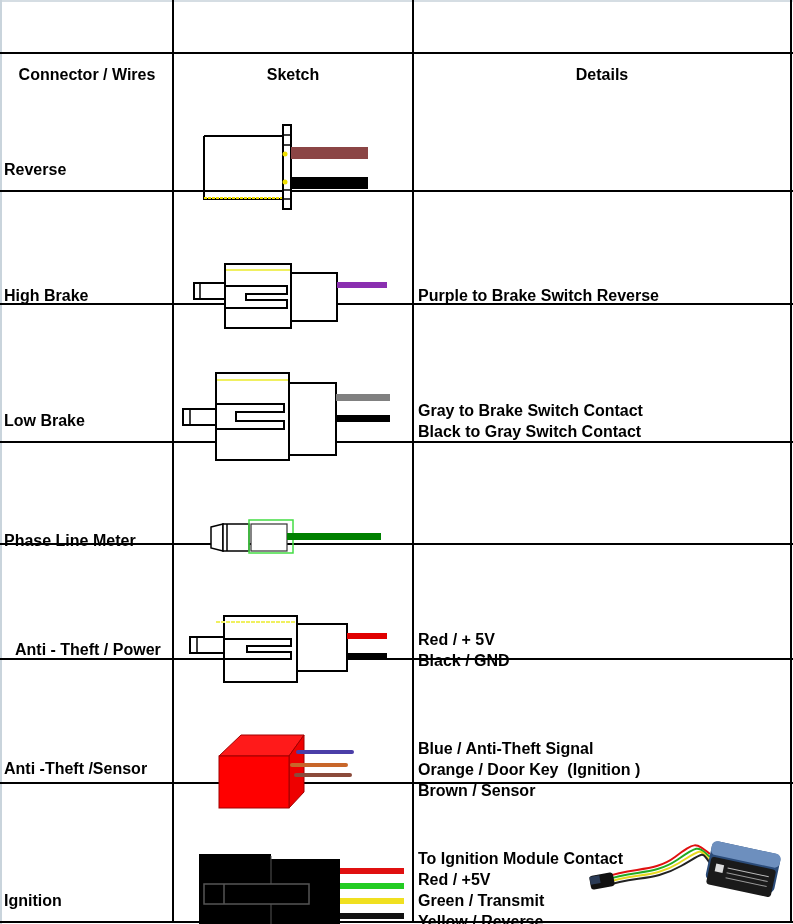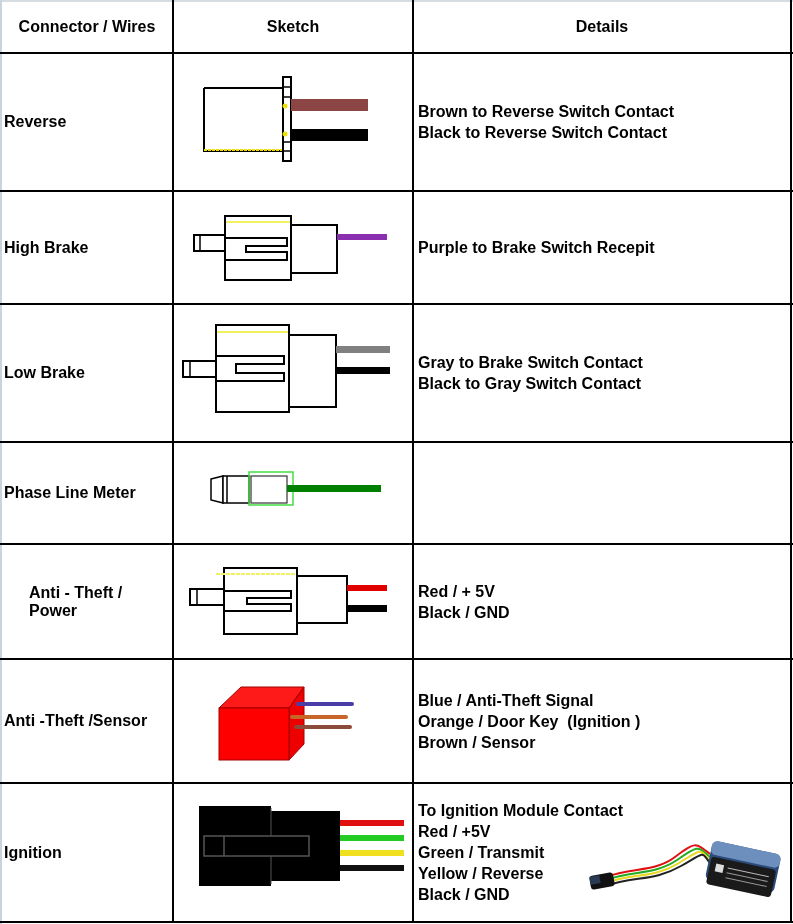--- a/index.html
+++ b/index.html
@@ -3,24 +3,24 @@
   <meta charset="utf-8">
   <style>
     html, body { margin: 0; padding: 0; background: #ffffff; }
     body { width: 793px; height: 924px; position: relative; overflow: hidden;
            font-family: "Liberation Sans", sans-serif; color: #000; }
     .frame { position: absolute; left: 0; top: 0; width: 793px; height: 924px; }
     .edge-top { position:absolute; left:0; top:0; width:793px; height:2px; background:#d5dde3; }
     .edge-left { position:absolute; left:0; top:0; width:2px; height:924px; background:#c9d4dc; }
     .hline { position:absolute; left:0; height:2px; background:#000; width:793px; }
     .vline { position:absolute; top:0; width:2px; background:#000; }
-    .cell { position:absolute; display:flex; align-items:center; box-sizing:border-box; }
+    .cell { position:absolute; display:flex; align-items:center; box-sizing:border-box;margin-top:48px; }
     .hdr { justify-content:center; font-weight:bold; font-size:16px; }
     .name { font-weight:bold; font-size:16px; padding-left:4px; }
-    .name.indent { padding-left:29px; }
+    .name.indent { padding-left:15px; }
     .details { font-weight:bold; font-size:16px; padding-left:4px; line-height:21px; flex-direction:column; align-items:flex-start; justify-content:center; }
     .sketch svg { position:absolute; left:0; top:0; }
   </style>
 </head>
 <body>
 
 <div class="frame">
   <div class="edge-top"></div>
   <div class="edge-left"></div>
 
@@ -50,39 +50,35 @@
       <line x1="109" y1="33" x2="117" y2="33" stroke="#000" stroke-width="1.5"></line>
       <line x1="109" y1="43" x2="117" y2="43" stroke="#000" stroke-width="1.5"></line>
       <line x1="109" y1="88" x2="117" y2="88" stroke="#000" stroke-width="1.5"></line>
       <line x1="109" y1="97" x2="117" y2="97" stroke="#000" stroke-width="1.5"></line>
       <circle cx="111" cy="52" r="2.5" fill="#f0e000"></circle>
       <circle cx="111" cy="80" r="2.5" fill="#f0e000"></circle>
       <rect x="117" y="45" width="77" height="12" fill="#8b4545"></rect>
       <rect x="117" y="75" width="77" height="12" fill="#000"></rect>
     </svg>
   </div>
-  <div class="cell details" style="left:414px;top:54px;width:376px;height:136px">
-    <div>Brown to Reverse Switch Contact</div>
-    <div>Black to Reverse Switch Contact</div>
-  </div>
 
   <div class="cell name" style="left:0;top:192px;width:172px;height:111px">High Brake</div>
   <div class="cell sketch" style="left:174px;top:192px;width:238px;height:111px">
     <svg width="238" height="111" viewBox="0 0 238 111">
       <rect x="20" y="43" width="31" height="16" fill="#fff" stroke="#000" stroke-width="2"></rect>
       <line x1="26" y1="43" x2="26" y2="59" stroke="#000" stroke-width="1.5"></line>
       <rect x="51" y="24" width="66" height="64" fill="#fff" stroke="#000" stroke-width="2"></rect>
       <line x1="52" y1="30" x2="116" y2="30" stroke="#f0f060" stroke-width="2"></line>
       <path d="M52 46 H113 V54 H72 V60 H113 V68 H52" fill="none" stroke="#000" stroke-width="2"></path>
       <rect x="117" y="33" width="46" height="48" fill="#fff" stroke="#000" stroke-width="2"></rect>
       <rect x="163" y="42" width="50" height="6" fill="#8a2fb0"></rect>
     </svg>
   </div>
   <div class="cell details" style="left:414px;top:192px;width:376px;height:111px">
-    <div>Purple to Brake Switch Recepit</div>
+    <div>Purple to Brake Switch Reverse</div>
   </div>
 
   <div class="cell name" style="left:0;top:305px;width:172px;height:136px">Low Brake</div>
   <div class="cell sketch" style="left:174px;top:305px;width:238px;height:136px">
     <svg width="238" height="136" viewBox="0 0 238 136">
       <rect x="9" y="56" width="38" height="16" fill="#fff" stroke="#000" stroke-width="2"></rect>
       <line x1="16" y1="56" x2="16" y2="72" stroke="#000" stroke-width="1.5"></line>
       <rect x="42" y="20" width="73" height="87" fill="#fff" stroke="#000" stroke-width="2"></rect>
       <line x1="43" y1="27" x2="114" y2="27" stroke="#f0f060" stroke-width="2"></line>
       <path d="M43 51 H110 V59 H62 V68 H110 V76 H43" fill="none" stroke="#000" stroke-width="2"></path>

